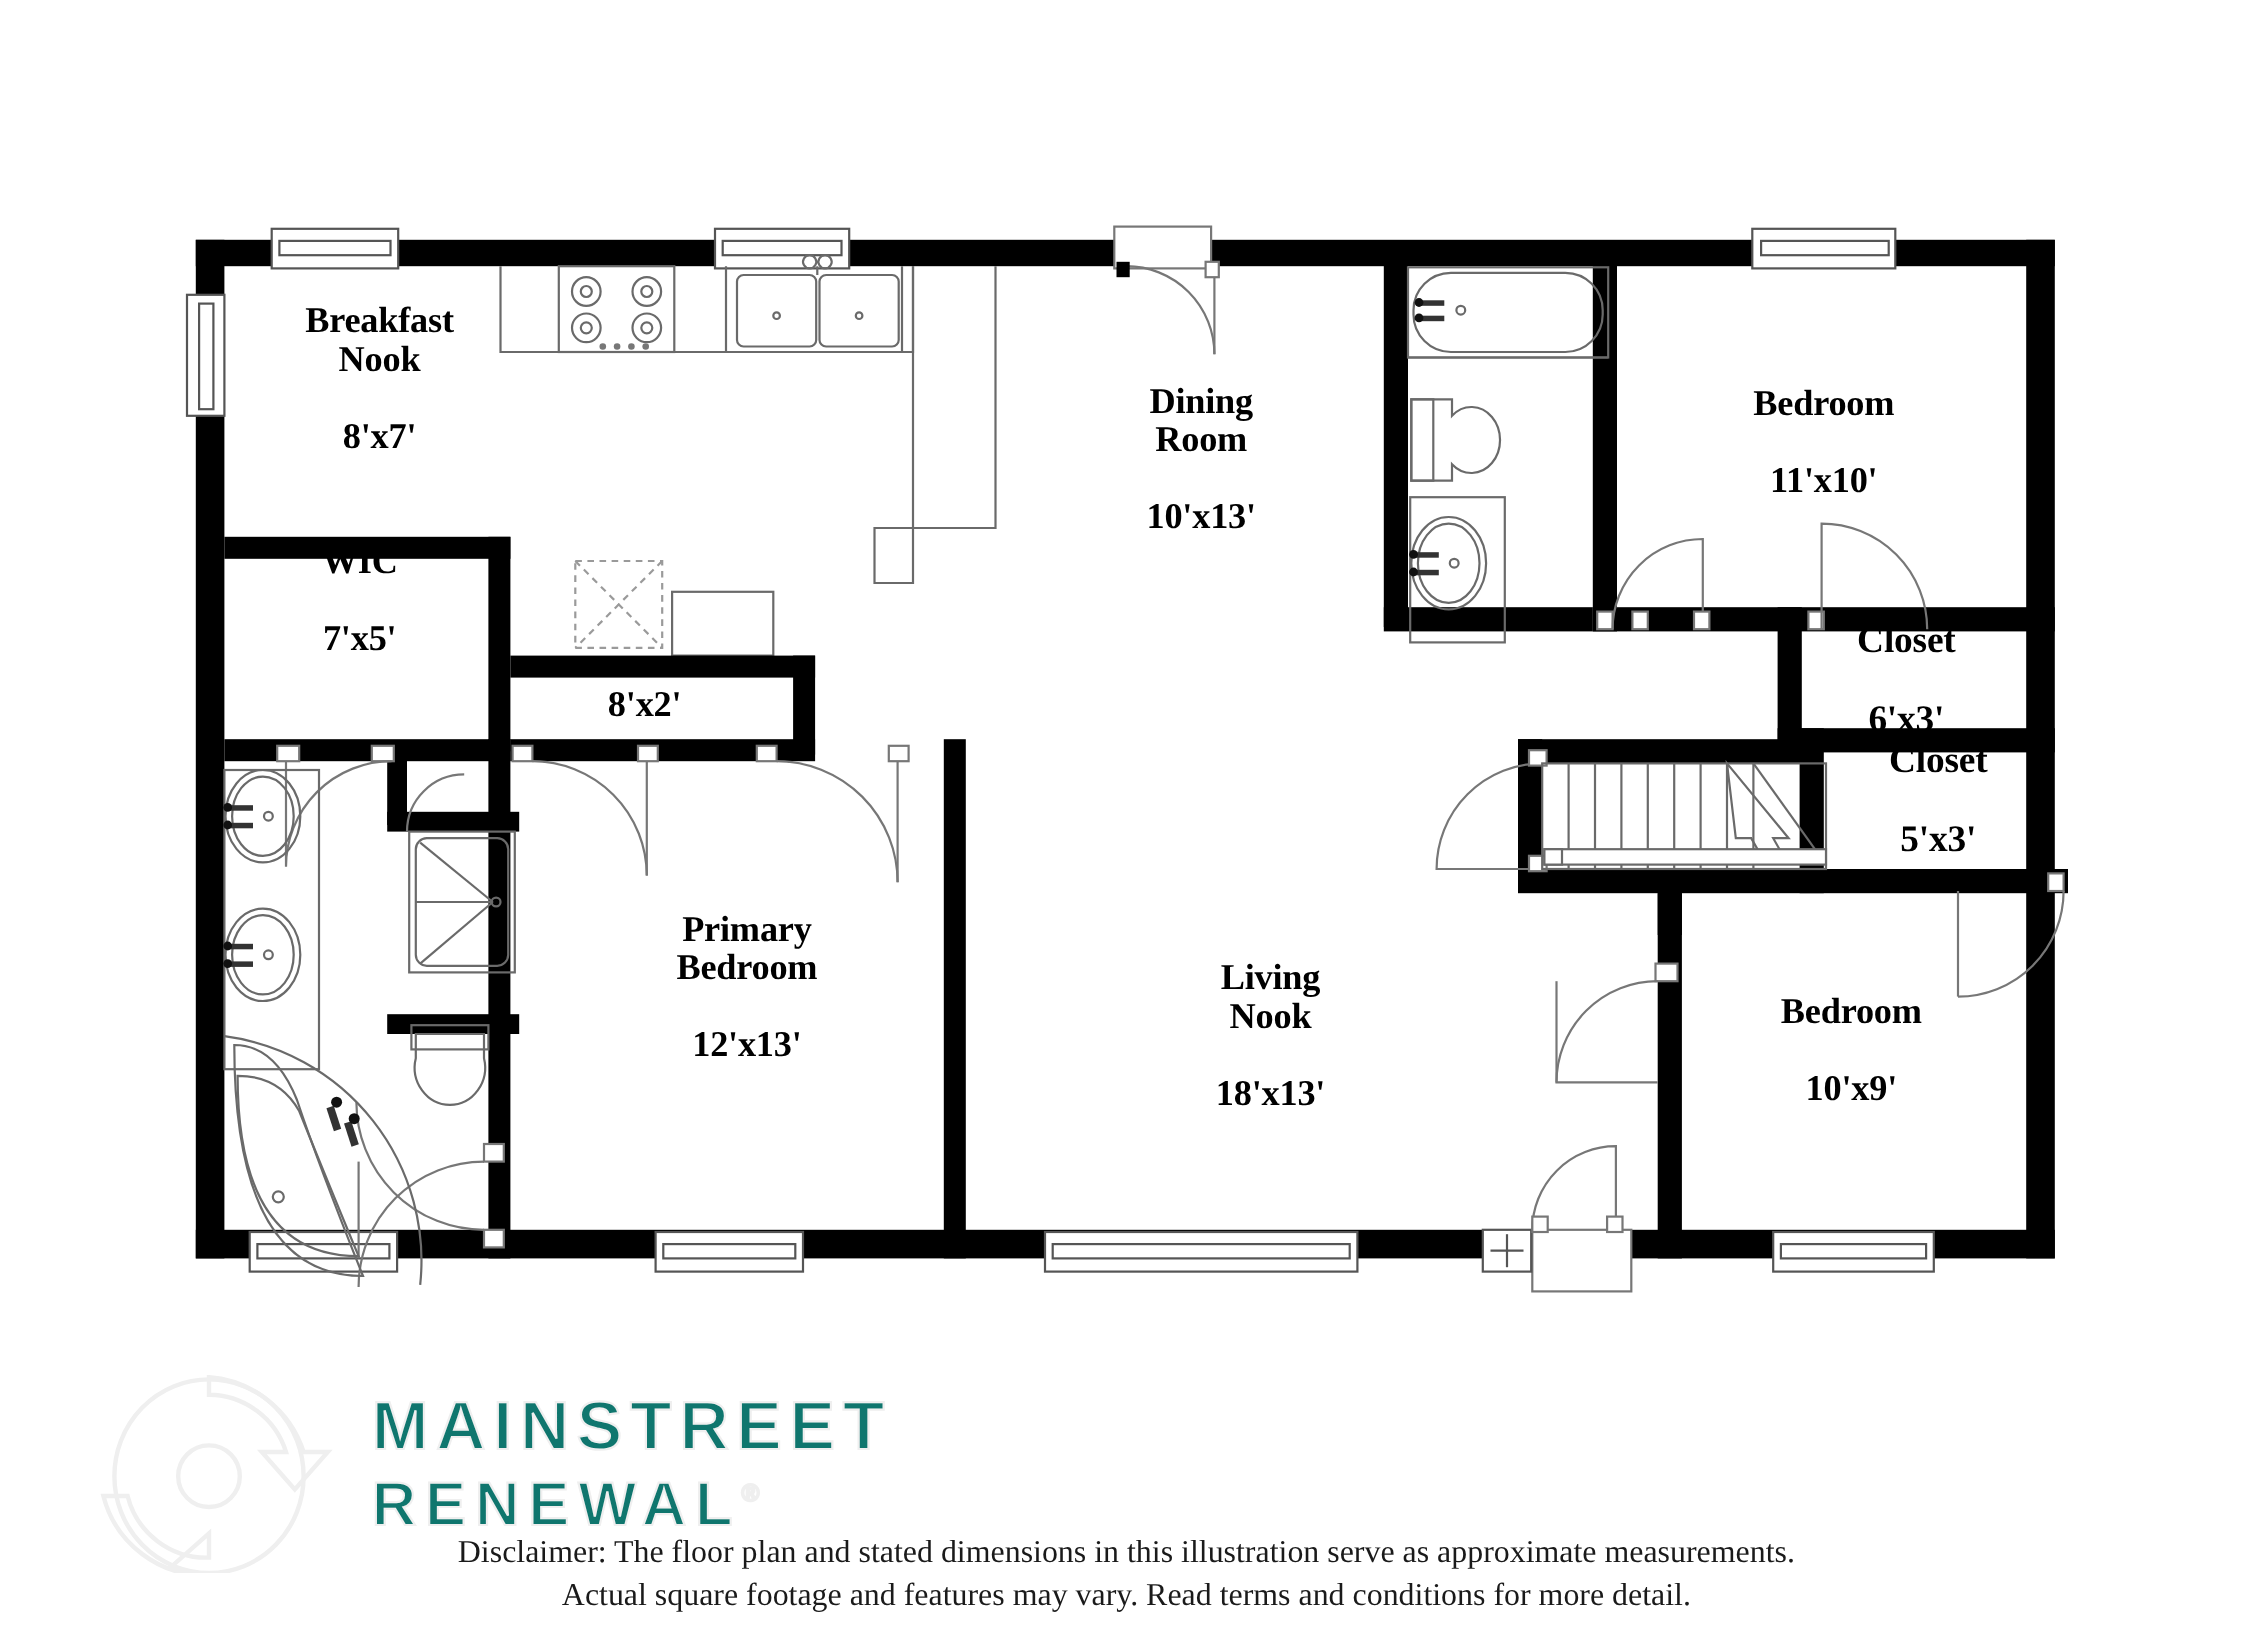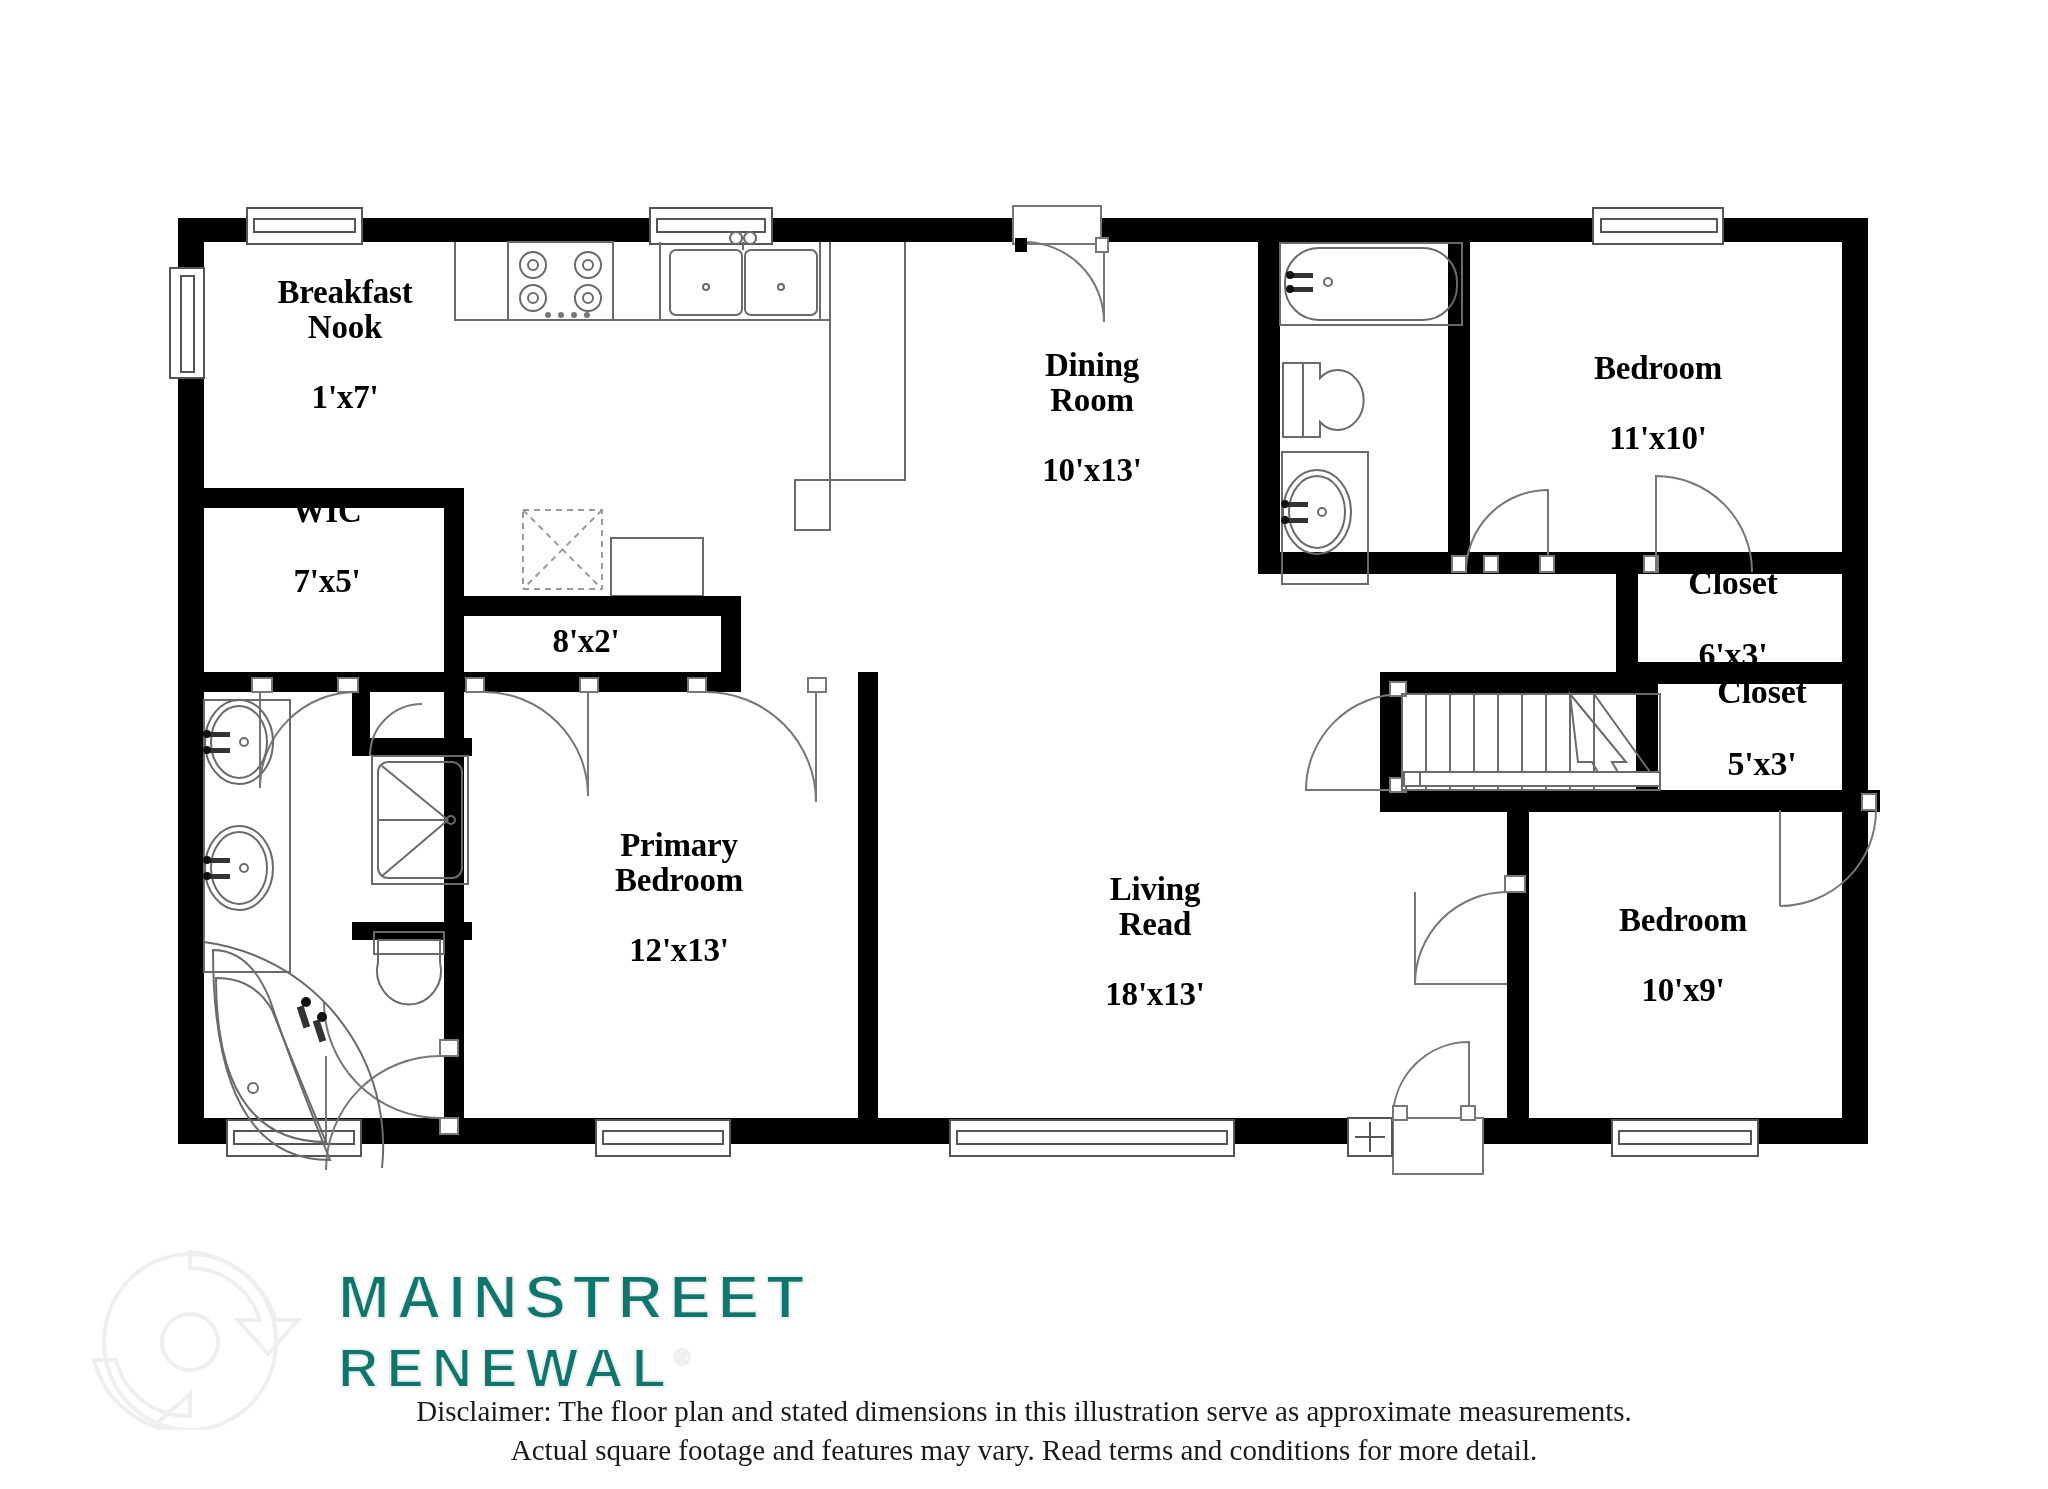--- a/index.html
+++ b/index.html
@@ -339,21 +339,21 @@
 
       <rect class="fxw" x="1404" y="772" width="256" height="14"></rect>
       <rect class="fxw" x="1404" y="772" width="16" height="14"></rect>
     </g>
 
   </svg>
 
   <div class="rlabel sz-lg" style="left:345px;top:345px;">
     <span class="nm">Breakfast
 Nook</span>
-    <span class="dm">1'x7'</span>
+    <span class="dm">8'x7'</span>
   </div>
 
 
   <div class="rlabel sz-lg" style="left:1092px;top:418px;">
     <span class="nm">Dining
 Room</span>
     <span class="dm">10'x13'</span>
   </div>
 
   <div class="rlabel sz-lg" style="left:1658px;top:403px;">
@@ -381,21 +381,21 @@
   </div>
 
   <div class="rlabel sz-lg" style="left:679px;top:898px;">
     <span class="nm">Primary
 Bedroom</span>
     <span class="dm">12'x13'</span>
   </div>
 
   <div class="rlabel sz-lg" style="left:1155px;top:942px;">
     <span class="nm">Living
-Read</span>
+Nook</span>
     <span class="dm">18'x13'</span>
   </div>
 
   <div class="rlabel sz-lg" style="left:1683px;top:955px;">
     <span class="nm">Bedroom</span>
     <span class="dm">10'x9'</span>
   </div>
 
   <div id="watermark">
     <svg width="250" height="180" viewBox="0 0 250 180">

